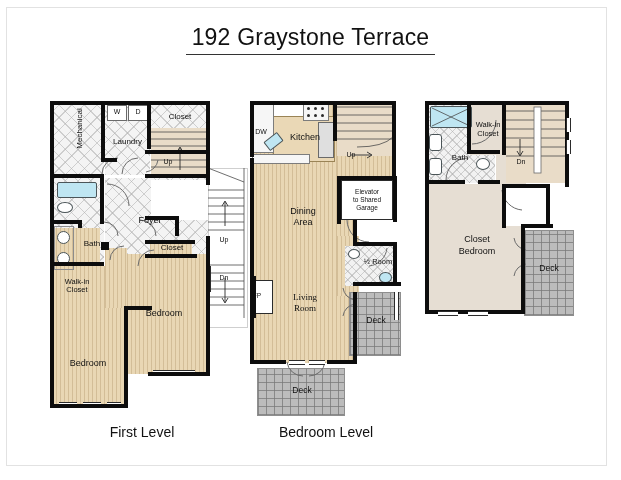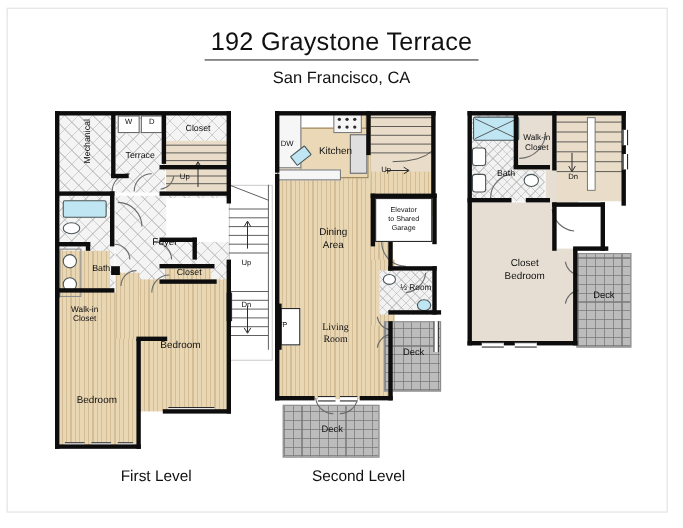--- a/index.html
+++ b/index.html
@@ -79,21 +79,20 @@
   .arrw{stroke:#2b2b2b;stroke-width:.9;fill:none;}
 </style>
 </head>
 <body>
 
 <div id="page">
   <div id="frame"></div>
 
   <div id="title-block">
     <div id="title">192 Graystone Terrace</div>
-    <div id="subtitle">San Francisco, CA</div>
   </div>
 
   <div class="plan" id="lvl1" style="left:45px;top:96px;width:195px;height:330px;">
 
     <div class="rm fl-tile" style="left:7px;top:7px;width:52px;height:72px;"></div>
     <div class="rm fl-tile" style="left:60px;top:7px;width:45px;height:72px;"></div>
     <div class="rm fl-tile" style="left:106px;top:7px;width:58px;height:55px;"></div>
     <div class="rm fl-tile" style="left:7px;top:82px;width:52px;height:92px;"></div>
     <div class="rm fl-tile" style="left:60px;top:82px;width:104px;height:92px;"></div>
     <div class="rm fl-wood" style="left:7px;top:132px;width:48px;height:40px;"></div>
@@ -192,21 +191,21 @@
     <div class="w" style="left:33px;top:124px;width:4px;height:8px;"></div>
     <div class="w" style="left:100px;top:54px;width:64px;height:4px;"></div>
     <div class="w" style="left:100px;top:78px;width:64px;height:4px;"></div>
     <div class="w" style="left:100px;top:120px;width:34px;height:4px;"></div>
     <div class="w" style="left:130px;top:120px;width:4px;height:20px;"></div>
     <div class="w" style="left:100px;top:144px;width:50px;height:4px;"></div>
     <div class="w" style="left:100px;top:158px;width:52px;height:4px;"></div>
     <div class="w" style="left:56px;top:146px;width:8px;height:8px;"></div>
 
     <div class="lab lab-v" style="left:13px;top:28px;width:44px;font-size:8px;">Mechanical</div>
-    <div class="lab" style="left:60px;top:42px;width:45px;font-size:8px;">Terrace</div>
+    <div class="lab" style="left:60px;top:42px;width:45px;font-size:8px;">Laundry</div>
     <div class="lab" style="left:110px;top:17px;width:50px;font-size:8px;">Closet</div>
     <div class="lab" style="left:78px;top:119px;width:54px;font-size:9px;">Foyer</div>
     <div class="lab" style="left:30px;top:144px;width:34px;font-size:8px;">Bath</div>
     <div class="lab" style="left:10px;top:182px;width:44px;font-size:7.5px;">Walk-in
 Closet</div>
     <div class="lab" style="left:104px;top:148px;width:46px;font-size:8px;">Closet</div>
     <div class="lab" style="left:88px;top:212px;width:62px;font-size:9px;">Bedroom</div>
     <div class="lab" style="left:12px;top:262px;width:62px;font-size:9px;">Bedroom</div>
 
     <div class="lvl-label" style="left:-3px;top:328px;width:200px;">First Level</div>
@@ -303,21 +302,21 @@
 
     <div class="lab" style="left:32px;top:36px;width:56px;font-size:9px;">Kitchen</div>
     <div class="lab" style="left:26px;top:110px;width:64px;font-size:9px;line-height:1.25;">Dining
 Area</div>
     <div class="lab" style="left:112px;top:162px;width:42px;font-size:7.5px;">½ Room</div>
     <div class="lab" style="left:30px;top:196px;width:60px;font-size:9px;line-height:1.25;font-family:Liberation Serif, serif;">Living
 Room</div>
     <div class="lab" style="left:110px;top:220px;width:42px;font-size:8.5px;">Deck</div>
     <div class="lab" style="left:32px;top:290px;width:50px;font-size:8.5px;">Deck</div>
 
-    <div class="lvl-label" style="left:-19px;top:328px;width:200px;">Second Level</div>
+    <div class="lvl-label" style="left:-19px;top:328px;width:200px;">Bedroom Level</div>
   </div>
 
   <div class="plan" id="lvl3" style="left:420px;top:96px;width:160px;height:330px;">
 
     <div class="rm fl-tilesm" style="left:7px;top:7px;width:68px;height:80px;"></div>
     <div class="rm fl-carpet" style="left:50px;top:7px;width:34px;height:52px;"></div>
     <div class="rm fl-carpet" style="left:7px;top:88px;width:98px;height:130px;"></div>
     <div class="rm fl-carpet" style="left:76px;top:56px;width:30px;height:38px;"></div>
     <div class="rm fl-stair" style="left:86px;top:7px;width:62px;height:80px;"></div>
     <div class="rm fl-white" style="left:86px;top:92px;width:42px;height:38px;border:0;"></div>

